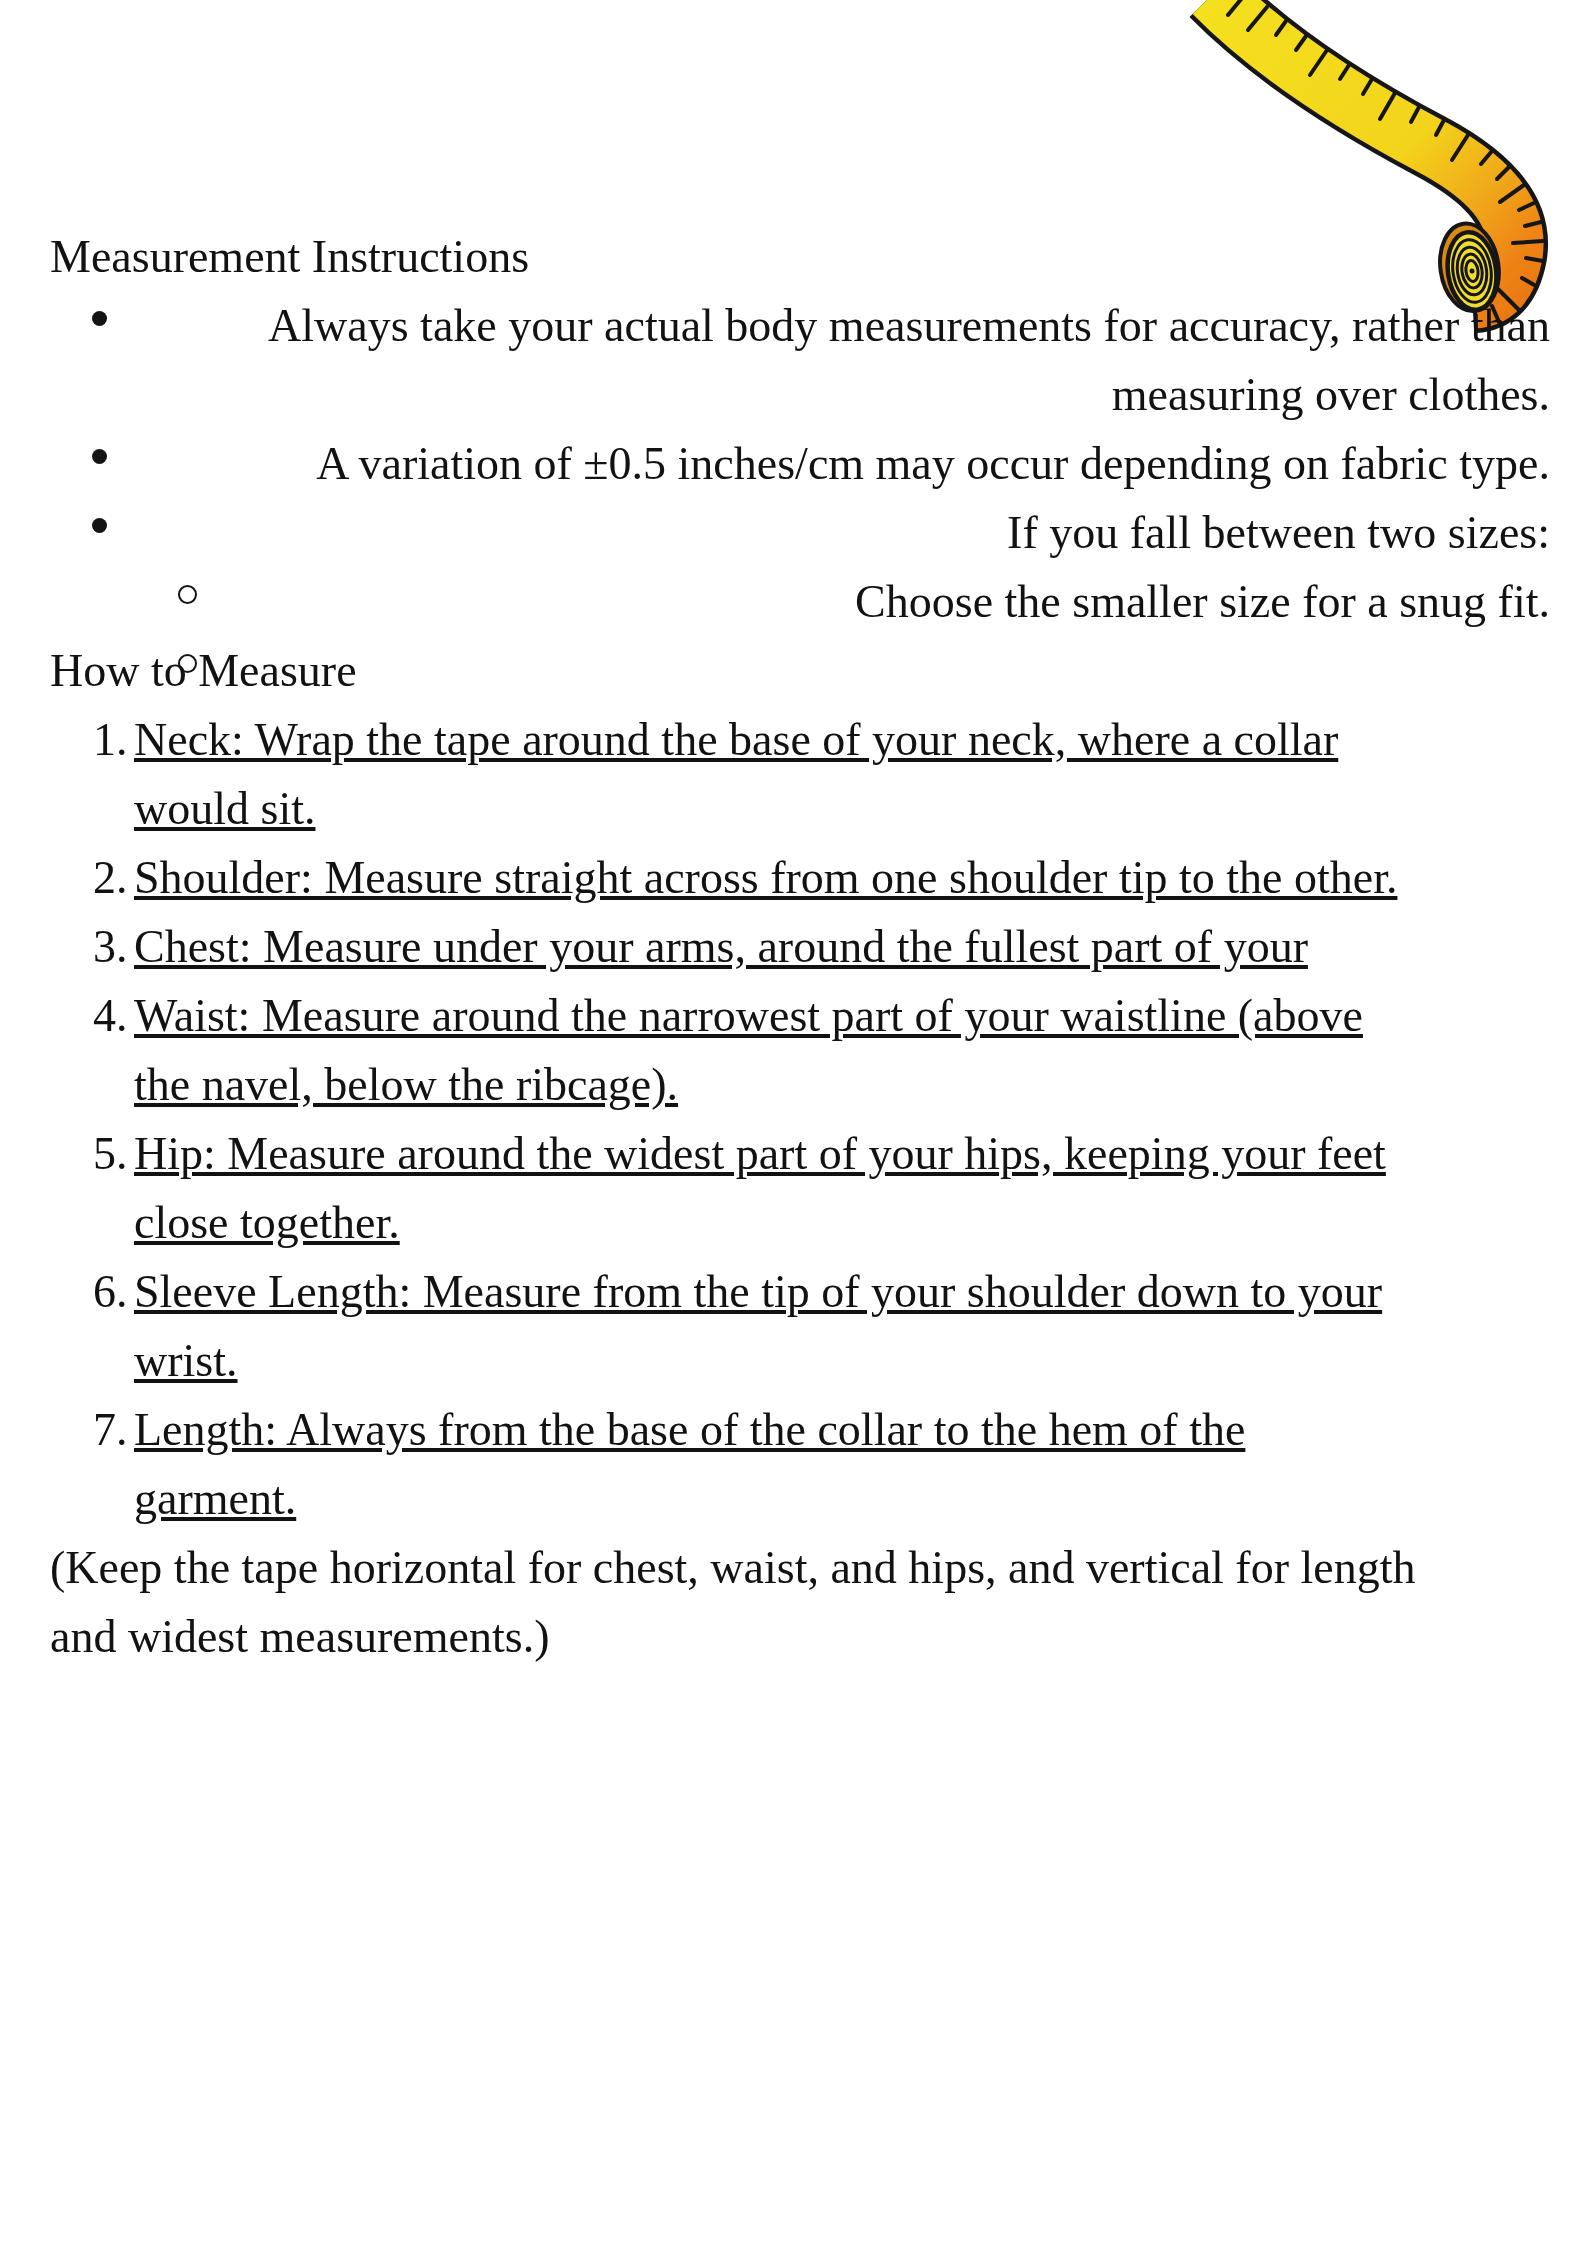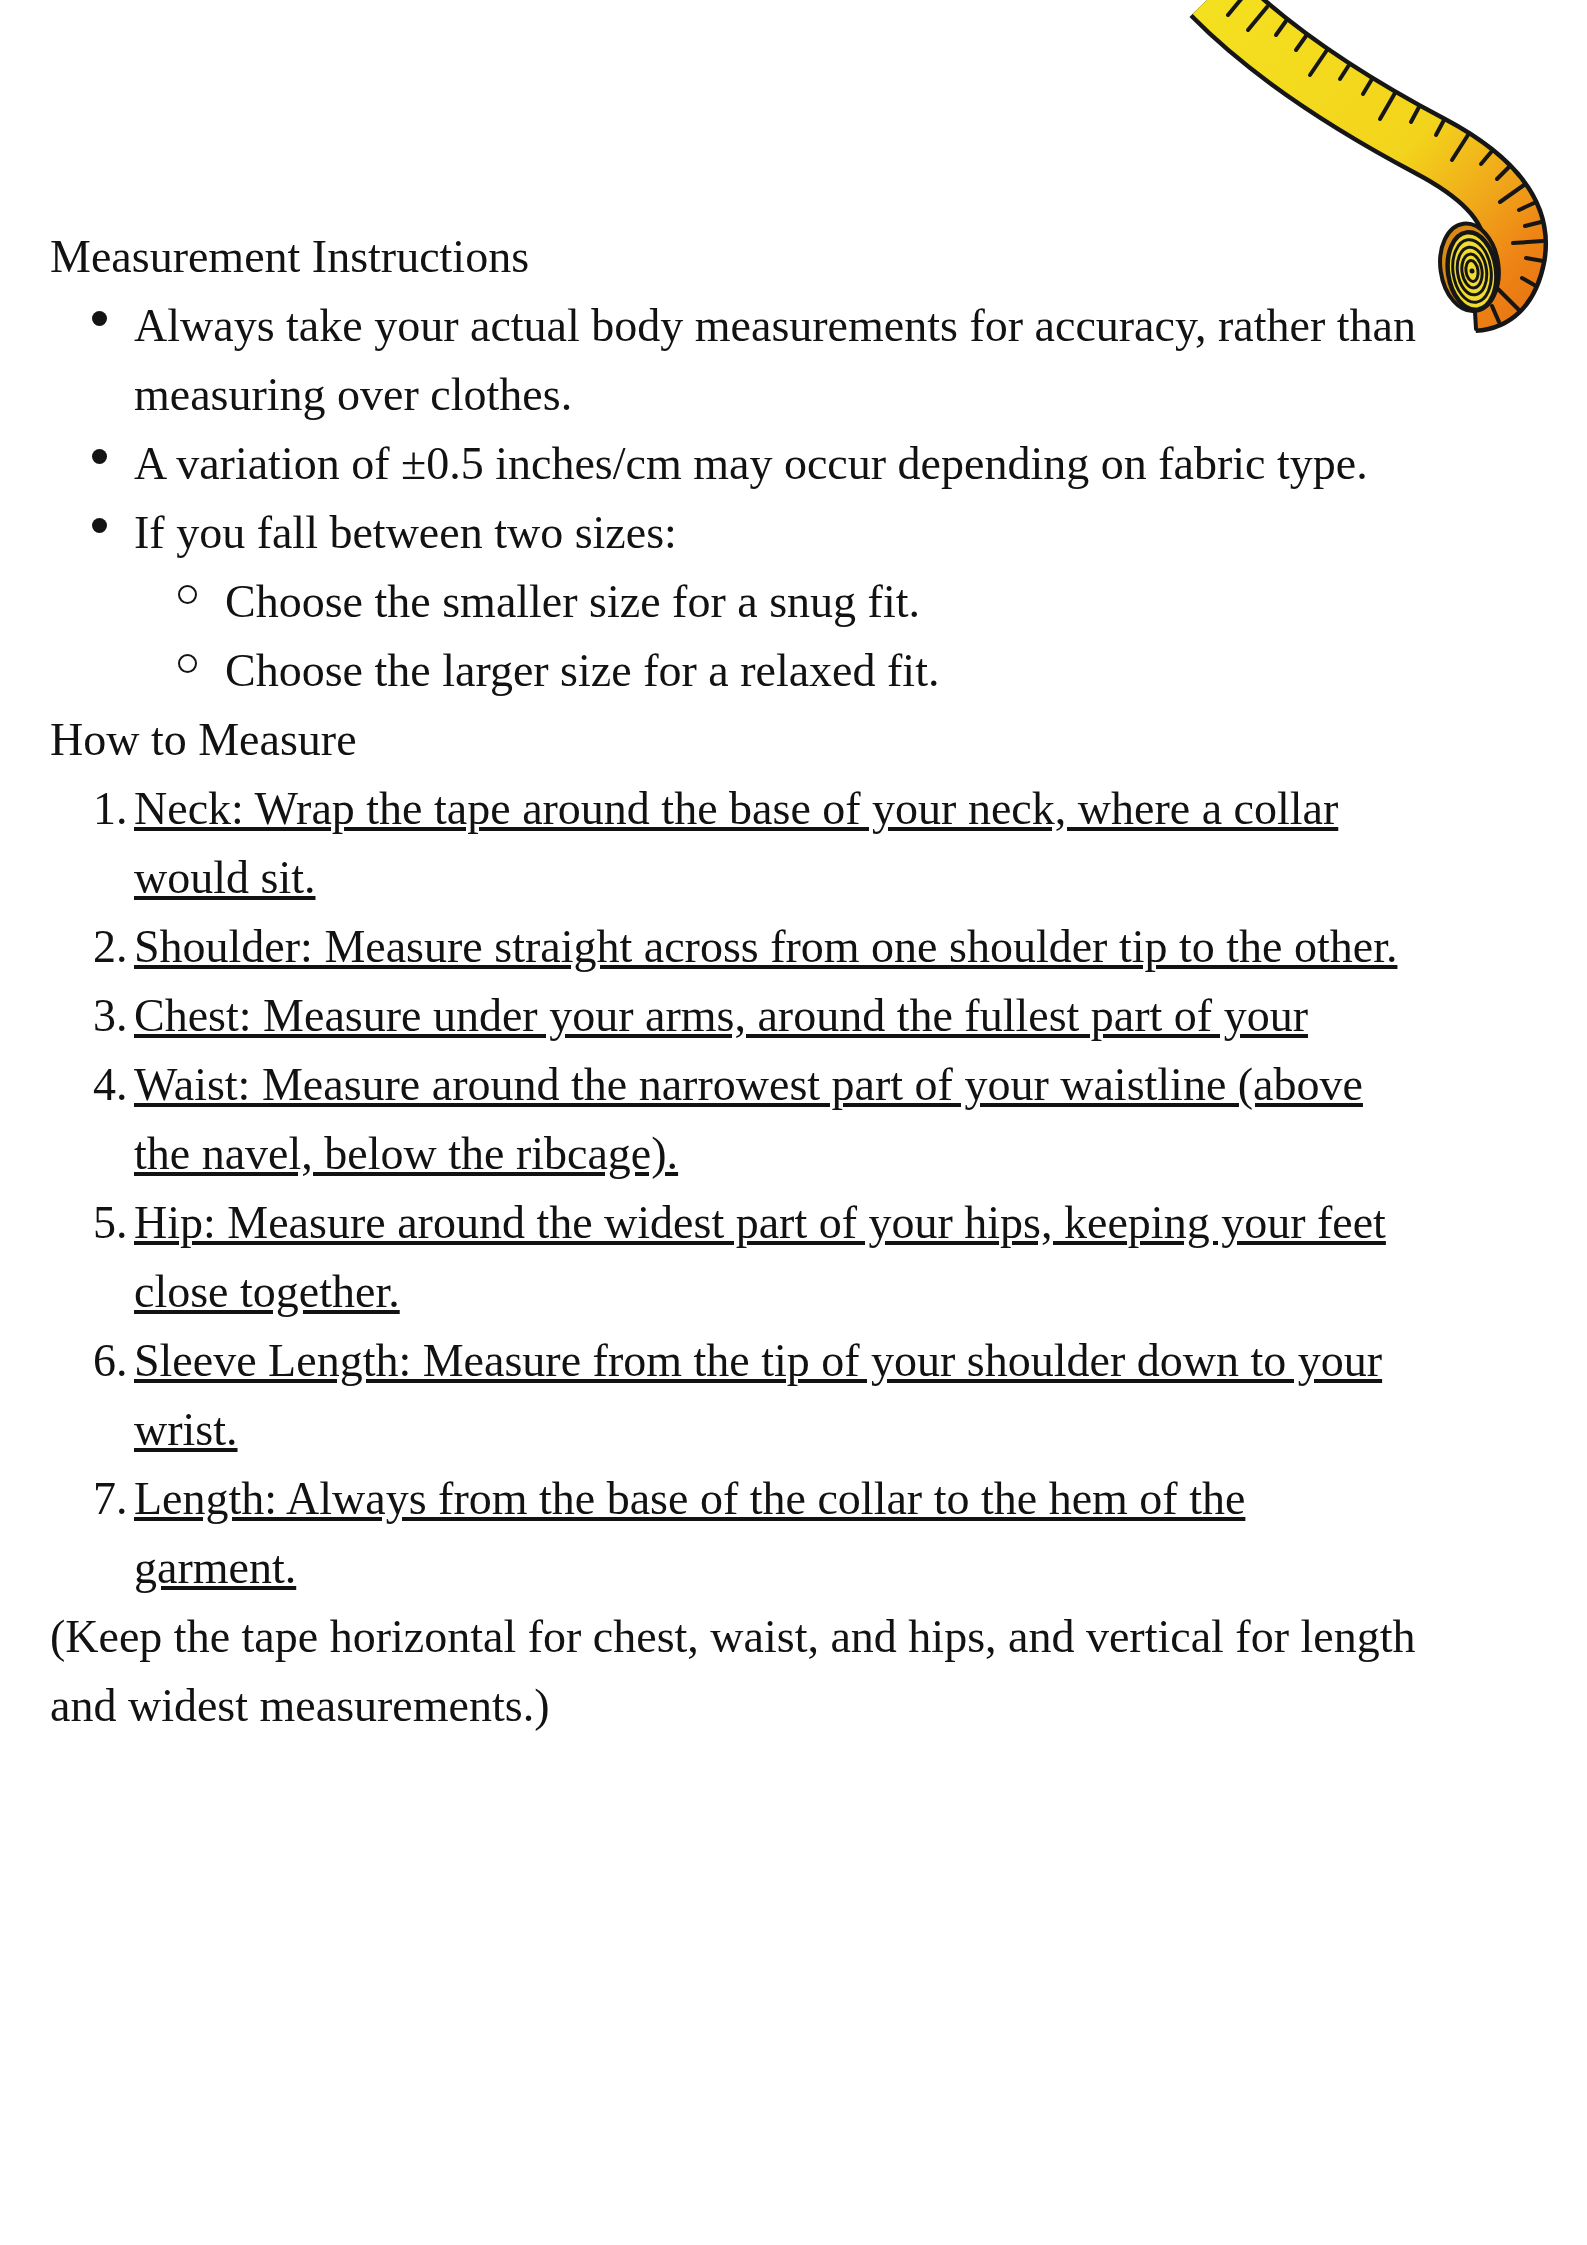--- a/index.html
+++ b/index.html
@@ -13,21 +13,21 @@
     line-height:69px;
     color:#121212;
   }
   .content{
     position:absolute;
     left:50px;top:222px;
     width:1500px;
     z-index:2;
   }
   .line{display:block;white-space:nowrap;}
-  .li{position:relative;}
+  .li{position:relative;text-align:right;}
   .li .litext{margin-left:84px;}
   .dot{
     position:absolute;left:42px;top:20px;
     width:15px;height:15px;border-radius:50%;
     background:#141414;
   }
   .circ{
     position:absolute;left:128px;top:18px;
     width:15px;height:15px;border-radius:50%;
     border:2.5px solid #141414;
@@ -130,23 +130,20 @@
 
     <div class="li">
       <span class="circ"></span>
       <div class="litext" style="margin-left:175px">
         <span class="line">Choose the smaller size for a snug fit.</span>
       </div>
     </div>
 
     <div class="li">
       <span class="circ"></span>
-      <div class="litext" style="margin-left:175px">
-        <span class="line">Choose the larger size for a relaxed fit.</span>
-      </div>
     </div>
 
     <div>
       <span class="line">How to Measure</span>
     </div>
 
     <div class="step">
       <span class="num">1.</span>
       <div class="litext">
         <span class="line">Neck: Wrap the tape around the base of your neck, where a collar</span>

